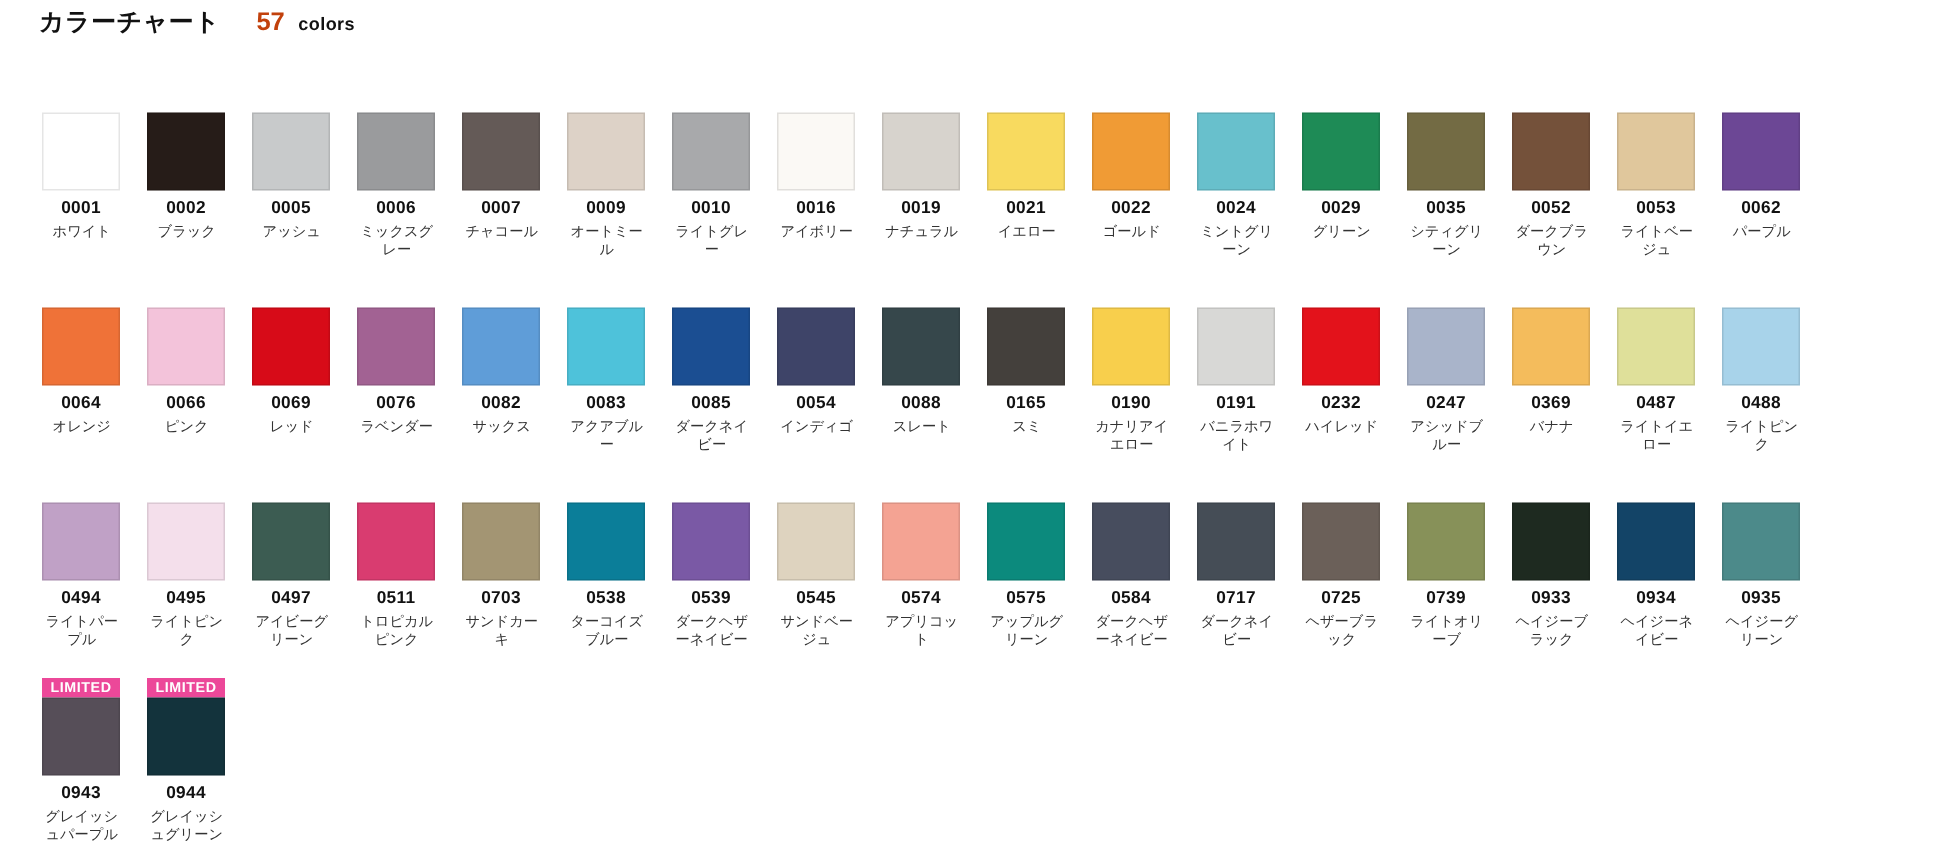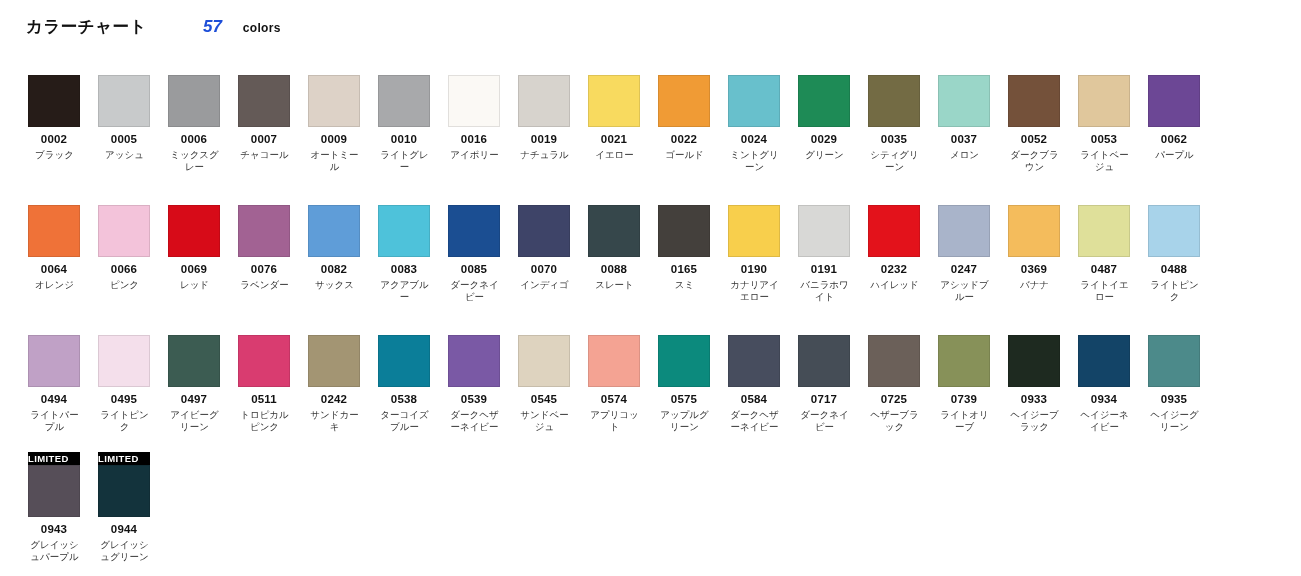--- a/index.html
+++ b/index.html
@@ -20,38 +20,37 @@
     position: relative;
     width: 1301px;
     height: 576px;
     padding: 0;
   }
 
   
   .chart-header {
     position: absolute;
     left: 26px;
-    top: 16px;
+    top: 4px;
     display: flex;
     align-items: baseline;
-    gap: 16px;
+    gap: 4px;
   }
   .chart-title {
     font-size: 16.5px;
     font-weight: bold;
     letter-spacing: 0.5px;
     color: #111111;
     white-space: nowrap;
   }
   .chart-count {
     font-size: 17px;
     font-weight: bold;
-    color: #1d4ed8;
-    margin-left: 40px;
-    font-style: italic;
+    color: #c2410c;
+    margin-left: 20px;
   }
   .chart-count-unit {
     font-size: 12px;
     font-weight: bold;
     color: #111111;
     margin-left: 5px;
     letter-spacing: 0.3px;
   }
 
   
@@ -75,28 +74,29 @@
   }
 
   .badge-slot {
     height: 13px;
     width: 52px;
     display: flex;
     align-items: flex-end;
     margin-bottom: 0px;
   }
   .limited-badge {
-    background: #000000;
+    background: #ec4899;
     color: #ffffff;
     font-size: 9.5px;
     font-weight: bold;
     letter-spacing: 0.4px;
     line-height: 13px;
     height: 13px;
     width: 100%;
+    text-align: center;
     display: block;
   }
 
   .swatch-chip {
     width: 52px;
     height: 52px;
     border: 1px solid rgba(0,0,0,0.10);
     flex: none;
   }
 
@@ -131,20 +131,26 @@
 
   <div class="chart-header">
     <span class="chart-title">カラーチャート</span>
     <span class="chart-count">57</span>
     <span class="chart-count-unit">colors</span>
   </div>
 
   <div class="swatch-grid" id="swatch-grid">
       <div class="swatch-cell">
         <div class="badge-slot empty"></div>
+        <div class="swatch-chip" style="background-color: rgb(255, 255, 255);"></div>
+        <div class="swatch-code">0001</div>
+        <div class="swatch-name">ホワイト</div>
+      </div>
+      <div class="swatch-cell">
+        <div class="badge-slot empty"></div>
         <div class="swatch-chip" style="background-color: rgb(38, 28, 24);"></div>
         <div class="swatch-code">0002</div>
         <div class="swatch-name">ブラック</div>
       </div>
       <div class="swatch-cell">
         <div class="badge-slot empty"></div>
         <div class="swatch-chip" style="background-color: rgb(200, 202, 203);"></div>
         <div class="swatch-code">0005</div>
         <div class="swatch-name">アッシュ</div>
       </div>
@@ -209,26 +215,20 @@
         <div class="swatch-name">グリーン</div>
       </div>
       <div class="swatch-cell">
         <div class="badge-slot empty"></div>
         <div class="swatch-chip" style="background-color: rgb(115, 107, 68);"></div>
         <div class="swatch-code">0035</div>
         <div class="swatch-name">シティグリーン</div>
       </div>
       <div class="swatch-cell">
         <div class="badge-slot empty"></div>
-        <div class="swatch-chip" style="background-color: rgb(154, 214, 200);"></div>
-        <div class="swatch-code">0037</div>
-        <div class="swatch-name">メロン</div>
-      </div>
-      <div class="swatch-cell">
-        <div class="badge-slot empty"></div>
         <div class="swatch-chip" style="background-color: rgb(116, 81, 58);"></div>
         <div class="swatch-code">0052</div>
         <div class="swatch-name">ダークブラウン</div>
       </div>
       <div class="swatch-cell">
         <div class="badge-slot empty"></div>
         <div class="swatch-chip" style="background-color: rgb(224, 199, 156);"></div>
         <div class="swatch-code">0053</div>
         <div class="swatch-name">ライトベージュ</div>
       </div>
@@ -276,21 +276,21 @@
       </div>
       <div class="swatch-cell">
         <div class="badge-slot empty"></div>
         <div class="swatch-chip" style="background-color: rgb(27, 78, 146);"></div>
         <div class="swatch-code">0085</div>
         <div class="swatch-name">ダークネイビー</div>
       </div>
       <div class="swatch-cell">
         <div class="badge-slot empty"></div>
         <div class="swatch-chip" style="background-color: rgb(62, 68, 104);"></div>
-        <div class="swatch-code">0070</div>
+        <div class="swatch-code">0054</div>
         <div class="swatch-name">インディゴ</div>
       </div>
       <div class="swatch-cell">
         <div class="badge-slot empty"></div>
         <div class="swatch-chip" style="background-color: rgb(54, 71, 75);"></div>
         <div class="swatch-code">0088</div>
         <div class="swatch-name">スレート</div>
       </div>
       <div class="swatch-cell">
         <div class="badge-slot empty"></div>
@@ -360,21 +360,21 @@
       </div>
       <div class="swatch-cell">
         <div class="badge-slot empty"></div>
         <div class="swatch-chip" style="background-color: rgb(217, 60, 112);"></div>
         <div class="swatch-code">0511</div>
         <div class="swatch-name">トロピカルピンク</div>
       </div>
       <div class="swatch-cell">
         <div class="badge-slot empty"></div>
         <div class="swatch-chip" style="background-color: rgb(163, 149, 115);"></div>
-        <div class="swatch-code">0242</div>
+        <div class="swatch-code">0703</div>
         <div class="swatch-name">サンドカーキ</div>
       </div>
       <div class="swatch-cell">
         <div class="badge-slot empty"></div>
         <div class="swatch-chip" style="background-color: rgb(11, 126, 153);"></div>
         <div class="swatch-code">0538</div>
         <div class="swatch-name">ターコイズブルー</div>
       </div>
       <div class="swatch-cell">
         <div class="badge-slot empty"></div>

